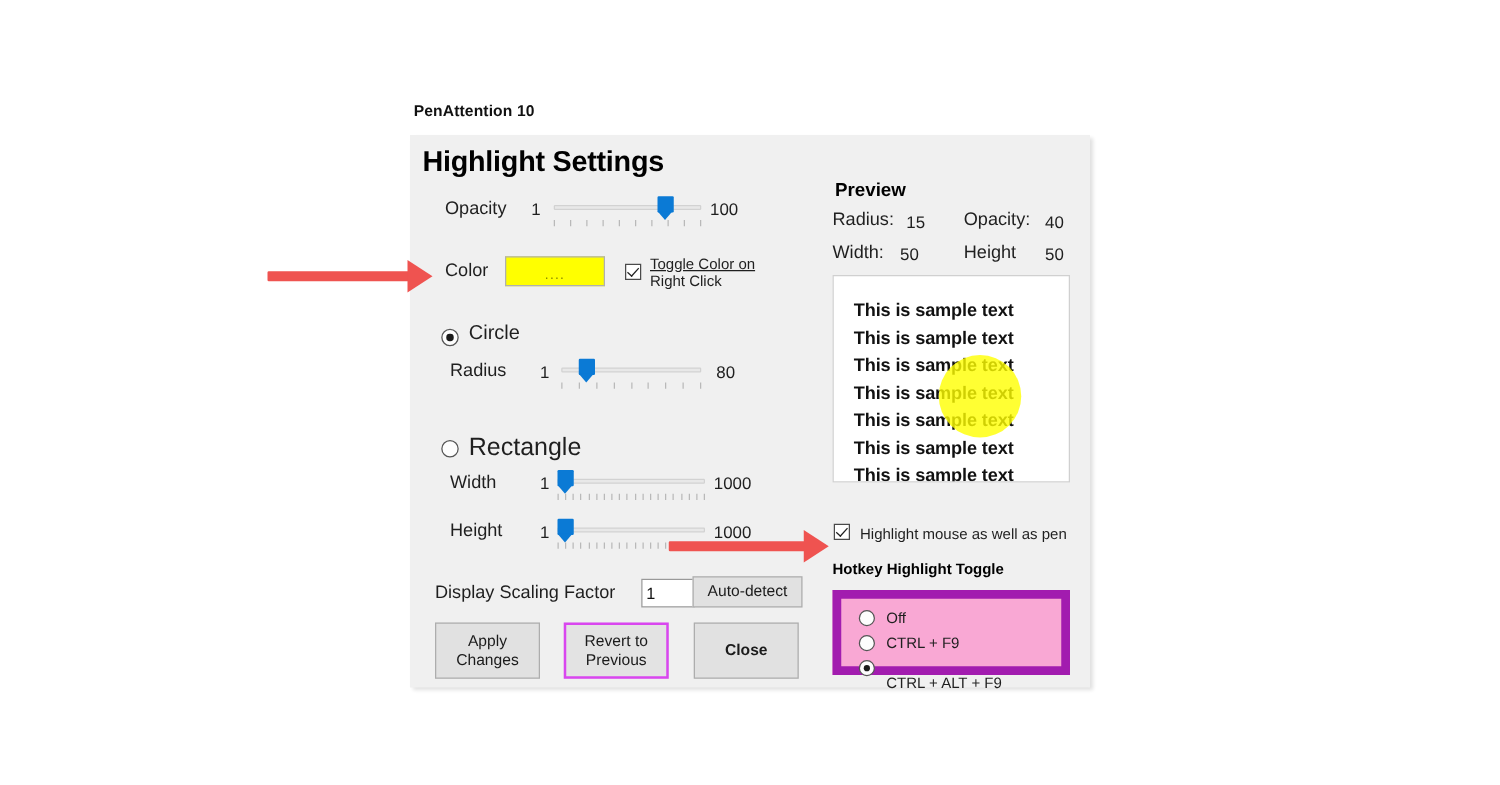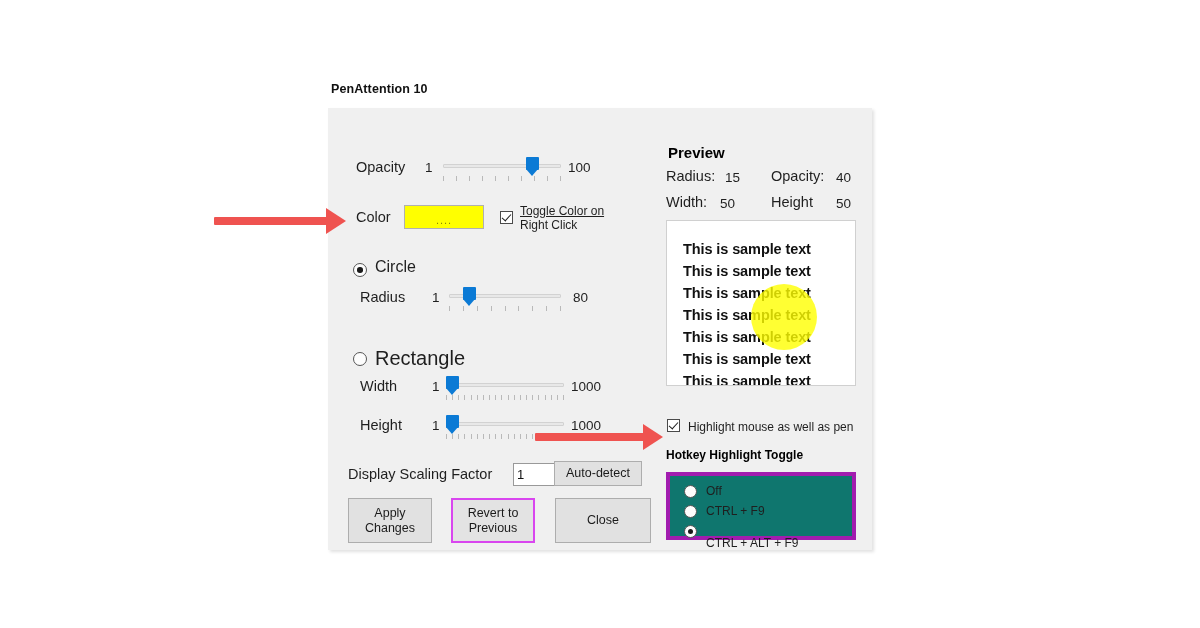--- a/index.html
+++ b/index.html
@@ -238,22 +238,22 @@
     border-radius: 50%;
     background: rgba(255,255,0,0.80);
     left: 84px; top: 63px;
   }
 
   
   #hotkey-group {
     position: absolute;
     left: 338px; top: 364px;
     width: 190px; height: 68px;
-    background: #0f766e;
-    border: 4px solid #a21caf;
+    background: #f9a8d4;
+    border: 7px solid #a21caf;
     box-sizing: border-box;
   }
 
   
   .arrow {
     position: absolute;
     height: 0;
   }
   .arrow .shaft {
     position: absolute;
@@ -271,20 +271,21 @@
     border-left: 20px solid #ef5350;
   }
 </style>
 </head>
 <body>
 
 <div id="window-caption">PenAttention 10</div>
 
 <div id="app-window">
 
+  <div class="h-title" id="highlight-settings-title">Highlight Settings</div>
 
   <div class="lbl" style="left:28px; top:51px;">Opacity</div>
   <div class="num" style="left:97px; top:52px;">1</div>
   <div class="slider" id="opacity-slider" style="left:115px; top:48px; width:118px;">
     <div class="track"></div>
     <div class="thumb" style="left: 75%;"></div>
     <div class="ticks">
         <i></i>
         <i></i>
         <i></i>
@@ -393,21 +394,21 @@
   <div class="num" style="left:243px; top:310px;">1000</div>
 
   <div class="lbl" style="left:20px; top:358px;">Display Scaling Factor</div>
   <input class="tinput" id="scaling-input" style="left: 185px; top: 355px; width: 43px; height: 23px;" value="1">
   <div class="btn" id="autodetect-button" style="left:226px; top:353px; width:88px; height:25px;">Auto-detect</div>
 
   <div class="btn" id="apply-button" style="left:20px; top:390px; width:84px; height:45px;">Apply
 Changes</div>
   <div class="btn focus" id="revert-button" style="left:123px; top:390px; width:84px; height:45px;">Revert to
 Previous</div>
-  <div class="btn" id="close-button" style="left:227px; top:390px; width:96px; height:45px;">Close</div>
+  <div class="btn" id="close-button" style="left:227px; top:390px; width:84px; height:45px;font-weight:bold;">Close</div>
 
   <div class="h-title" id="preview-title">Preview</div>
 
   <div class="lbl" style="left:338px; top:60px;">Radius:</div>
   <div class="num" style="left:397px; top:62px;">15</div>
   <div class="lbl" style="left:443px; top:60px;">Opacity:</div>
   <div class="num" style="left:508px; top:62px;">40</div>
 
   <div class="lbl" style="left:338px; top:86px;">Width:</div>
   <div class="num" style="left:392px; top:88px;">50</div>

